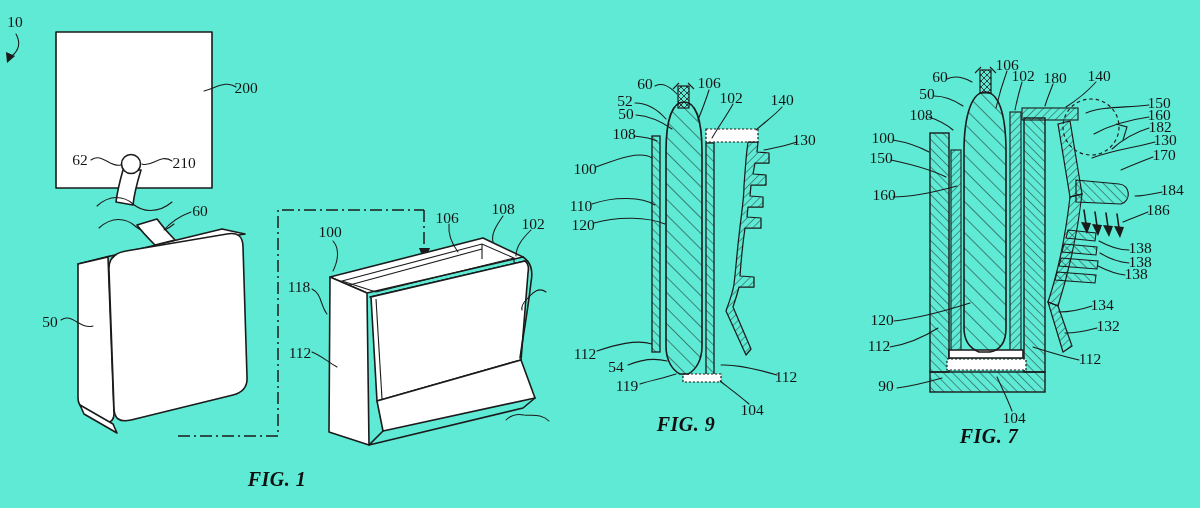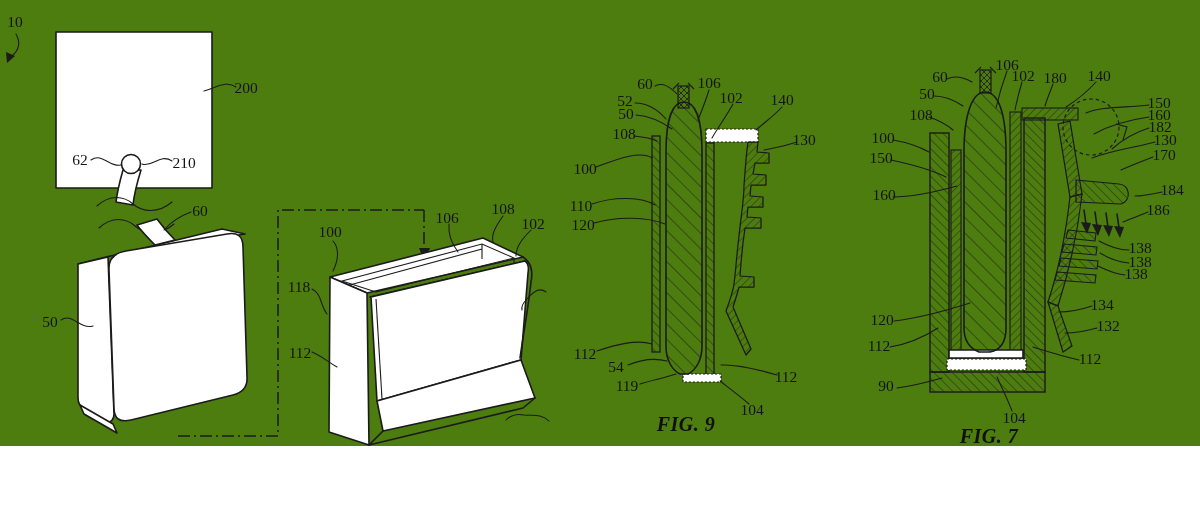--- a/index.html
+++ b/index.html
@@ -1,16 +1,16 @@
 <!DOCTYPE html>
 <html><head>
 <meta charset="utf-8">
 <style>
   html,body{margin:0;padding:0;background:#ffffff;}
-  .page{position:relative;width:1200px;height:446px;background:#4d7c0f;overflow:hidden;}
+  .page{position:relative;width:1200px;height:508px;background:#5eead4;overflow:hidden;}
   svg{position:absolute;inset:0;}
   .ol{fill:#ffffff;stroke:#1b1b1b;stroke-width:1.6;stroke-linejoin:round;}
   .ln{fill:none;stroke:#1b1b1b;stroke-width:1.6;stroke-linejoin:round;stroke-linecap:round;}
   .thin{fill:none;stroke:#1b1b1b;stroke-width:1.1;}
   .ld{fill:none;stroke:#1b1b1b;stroke-width:1.05;stroke-linecap:round;}
   .dashdot{fill:none;stroke:#1b1b1b;stroke-width:1.5;stroke-dasharray:12 4 2 4;}
   .stip{fill:#ffffff;stroke:#1b1b1b;stroke-width:1.2;stroke-dasharray:2.2 1.8;}
   .dcirc{fill:none;stroke:#1b1b1b;stroke-width:1.15;stroke-dasharray:3.5 3;}
   .solid{fill:#1b1b1b;stroke:none;}
   .ref{font-family:"Liberation Serif",serif;font-size:15.5px;fill:#141414;}

